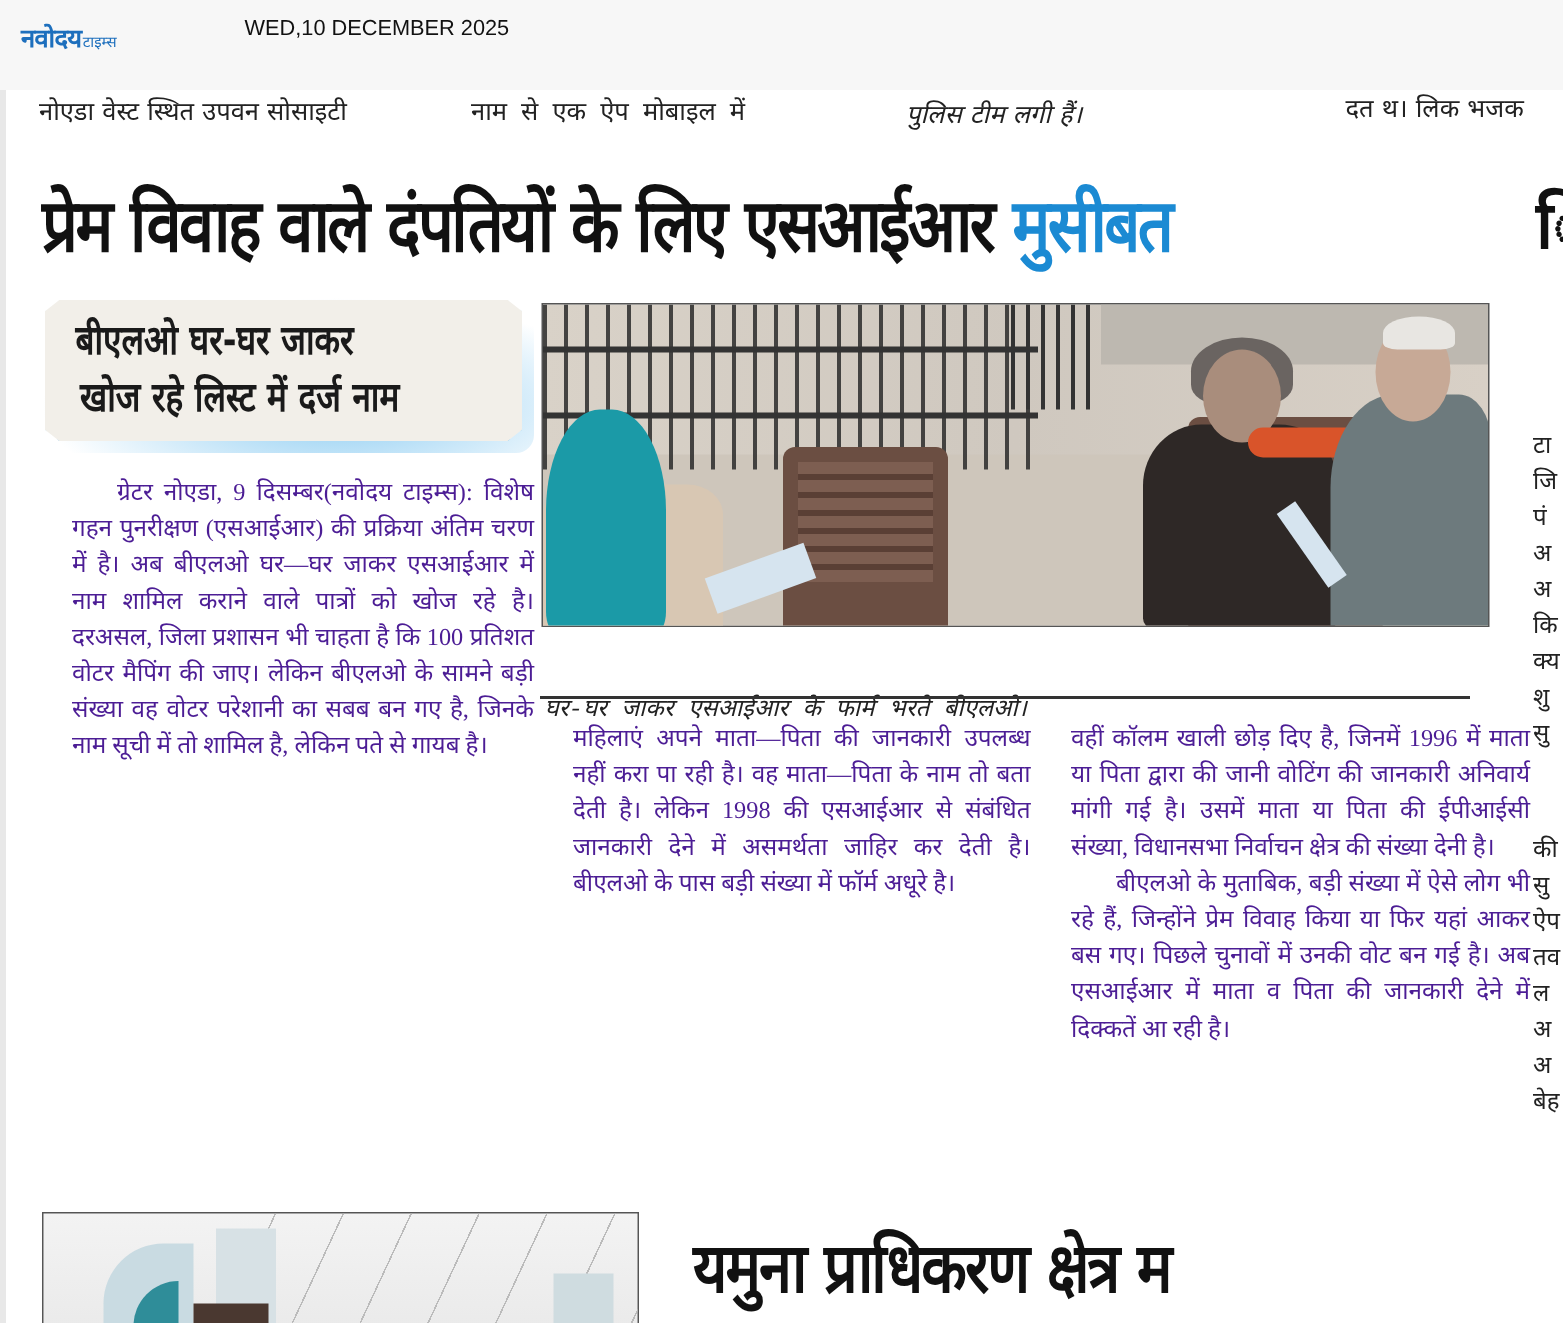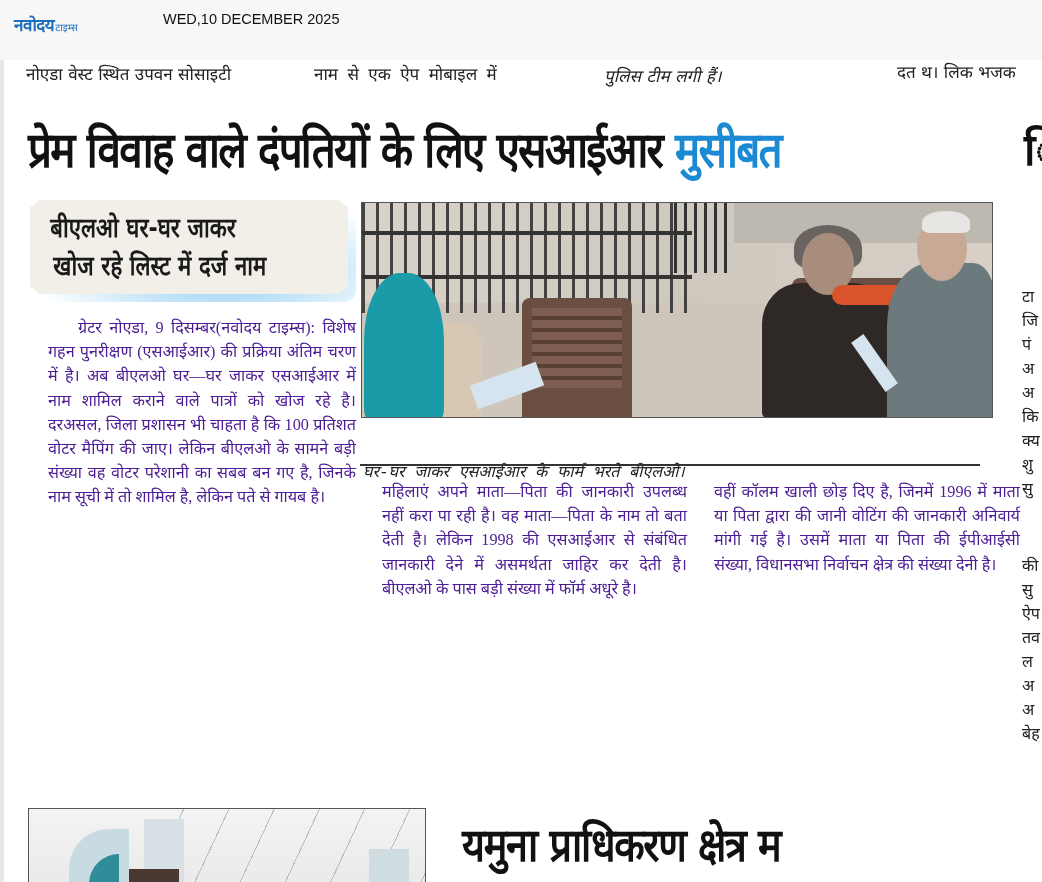--- a/index.html
+++ b/index.html
@@ -223,20 +223,21 @@
     </figure>
     <figcaption class="caption">घर-घर जाकर एसआईआर के फार्म भरते बीएलओ।</figcaption>
     <div class="rule"></div>
 
     <div class="col col-2">
       <p>महिलाएं अपने माता—पिता की जानकारी उपलब्ध नहीं करा पा रही है। वह माता—पिता के नाम तो बता देती है। लेकिन 1998 की एसआईआर से संबंधित जानकारी देने में असमर्थता जाहिर कर देती है। बीएलओ के पास बड़ी संख्या में फॉर्म अधूरे है।</p>
     </div>
 
     <div class="col col-3">
       <p>वहीं कॉलम खाली छोड़ दिए है, जिनमें 1996 में माता या पिता द्वारा की जानी वोटिंग की जानकारी अनिवार्य मांगी गई है। उसमें माता या पिता की ईपीआईसी संख्या, विधानसभा निर्वाचन क्षेत्र की संख्या देनी है।</p>
+      <p class="indent">बीएलओ के मुताबिक, बड़ी संख्या में ऐसे लोग भी रहे हैं, जिन्होंने प्रेम विवाह किया या फिर यहां आकर बस गए। पिछले चुनावों में उनकी वोट बन गई है। अब एसआईआर में माता व पिता की जानकारी देने में दिक्कतें आ रही है।</p>
     </div>
 
     <div class="right-clip">
       <div>टा</div>
       <div>जि</div>
       <div>पं</div>
       <div>अ</div>
       <div>अ</div>
       <div>कि</div>
       <div>क्य</div>

